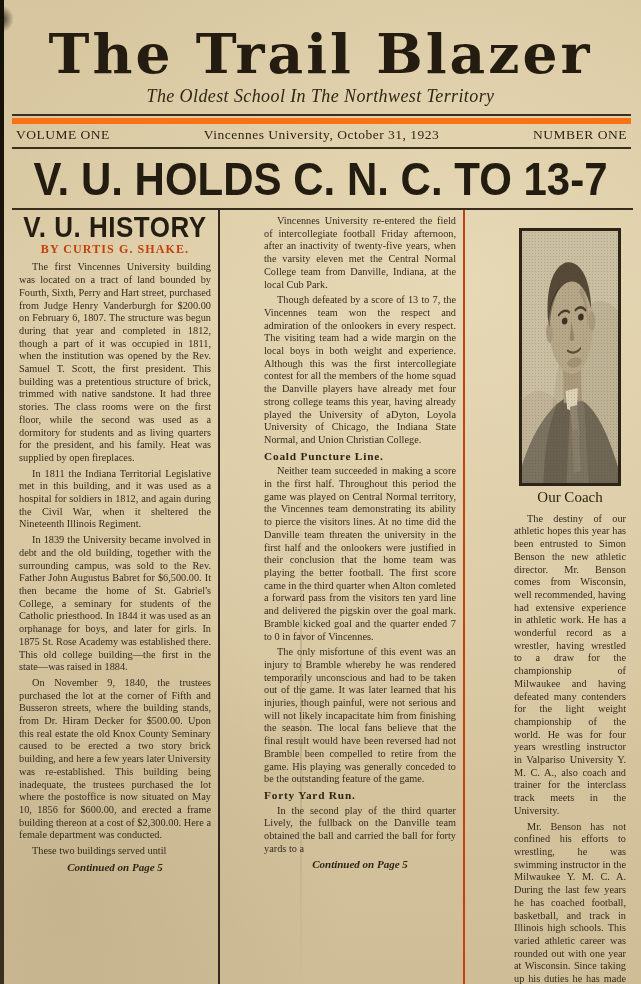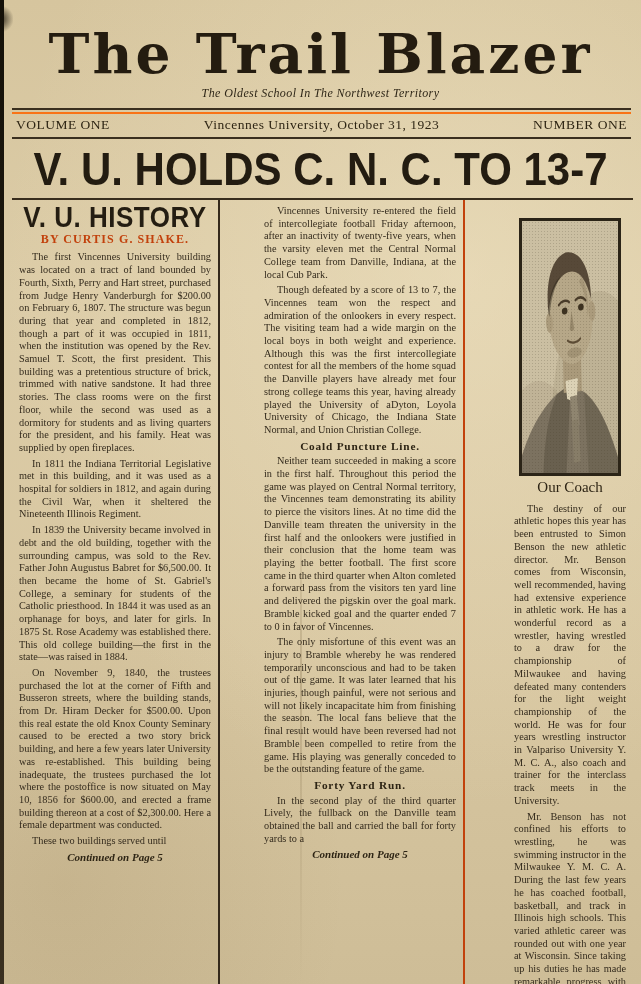--- a/index.html
+++ b/index.html
@@ -13,25 +13,25 @@
     color:#342b1d;
   }
   .page-edge{position:absolute;left:0;top:0;width:4px;height:100%;background:linear-gradient(180deg,#141109 0%,#241d12 55%,#3a3020 100%);}
   .corner-smudge{position:absolute;left:0;top:6px;width:13px;height:26px;background:radial-gradient(ellipse at 0% 50%,rgba(20,16,8,0.85),rgba(0,0,0,0) 75%);}
 
   .masthead{text-align:center;padding-top:24px;}
   .masthead-title{
     font-family:"DejaVu Serif", serif;font-weight:bold;font-size:55px;line-height:60px;
     color:#241c10;letter-spacing:3px;
   }
-  .tagline{font-size:12px;font-style:italic;margin-top:2px;color:#2f2718;letter-spacing:0.4px;}
+  .tagline{font-size:18px;font-style:italic;margin-top:2px;color:#2f2718;letter-spacing:0.4px;}
 
   .volume-bar{margin:7px 10px 0 12px;border-top:2px solid #3a2f1f;}
   .volume-inner{
-    margin-top:2px;border-top:2px solid #f97316;border-bottom:2px solid #3a2f1f;
+    margin-top:2px;border-top:6px solid #f97316;border-bottom:2px solid #3a2f1f;
     display:flex;justify-content:space-between;align-items:center;padding:3px 4px 4px;
     font-size:13.5px;color:#2e2514;
   }
   .volume-inner .slot{letter-spacing:0.5px;}
 
   .headline{
     text-align:center;font-family:"Liberation Sans", sans-serif;font-weight:bold;
     font-size:42px;color:#231c11;margin-top:3px;
     transform:scaleY(1.12);transform-origin:center top;letter-spacing:0px;white-space:nowrap;
   }
@@ -41,21 +41,21 @@
   .col-left{width:208px;border-right:2px solid #34291b;}
   .col-mid{width:208px;border-right:2px solid #c2410c;}
   .col-right{flex:1;padding-left:12px;}
 
   .col p{margin:0 0 3px;text-indent:13px;}
   .article-title{
     font-family:"Liberation Sans", sans-serif;font-weight:bold;font-size:26px;color:#241d12;
     text-align:center;margin:6px 0 9px;transform:scaleY(1.15);letter-spacing:0.5px;white-space:nowrap;
   }
   .byline{font-weight:bold;text-align:center;font-size:12px;letter-spacing:1.1px;margin:0 0 6px;color:#c2410c;}
-  .subhead{font-weight:bold;text-align:center;font-size:11.3px;letter-spacing:0.8px;margin:3px 0 3px;color:#2d2414;}
+  .subhead{font-weight:bold;text-align:left;font-size:11.3px;letter-spacing:0.8px;margin:3px 0 3px;color:#2d2414;}
   .subhead,.byline,.continued,.photo-caption{text-indent:0 !important;}
   .continued{font-style:italic;font-weight:bold;text-align:center;font-size:11px;margin-top:1px;color:#2d2414;}
 
   .photo-frame{border:3px solid #2b2417;margin:13px 5px 5px;position:relative;background:#cabda0;height:252px;overflow:hidden;}
   .photo-frame svg{display:block;width:100%;height:100%;}
   .photo-halftone{
     position:absolute;inset:0;
     background-image:radial-gradient(rgba(66,54,36,0.20) 0.6px, rgba(0,0,0,0) 1px);
     background-size:3px 3px;
   }

